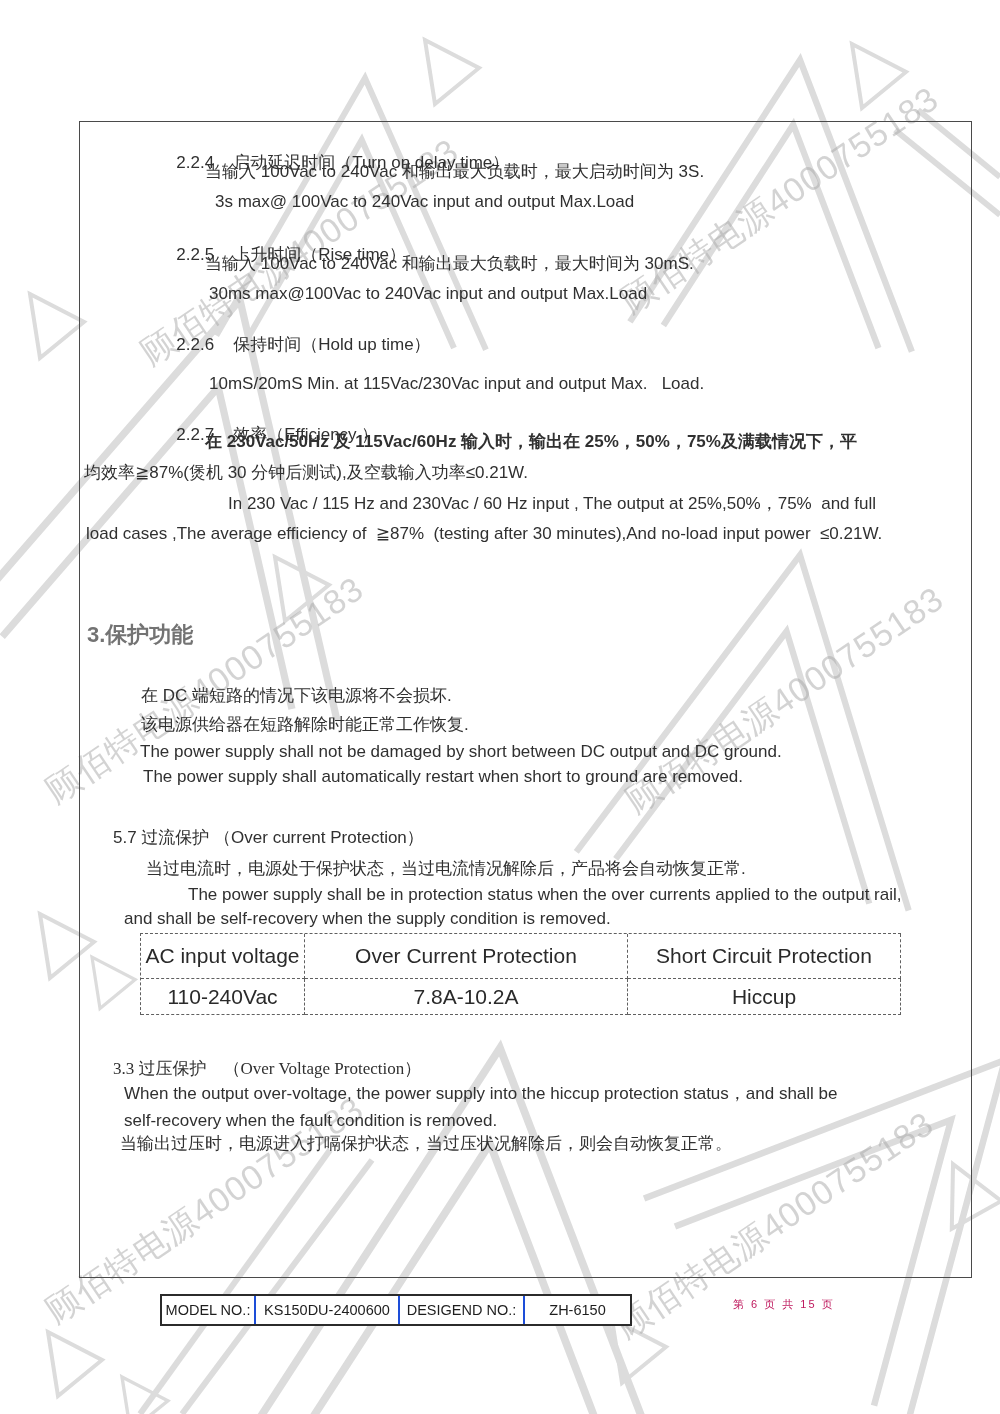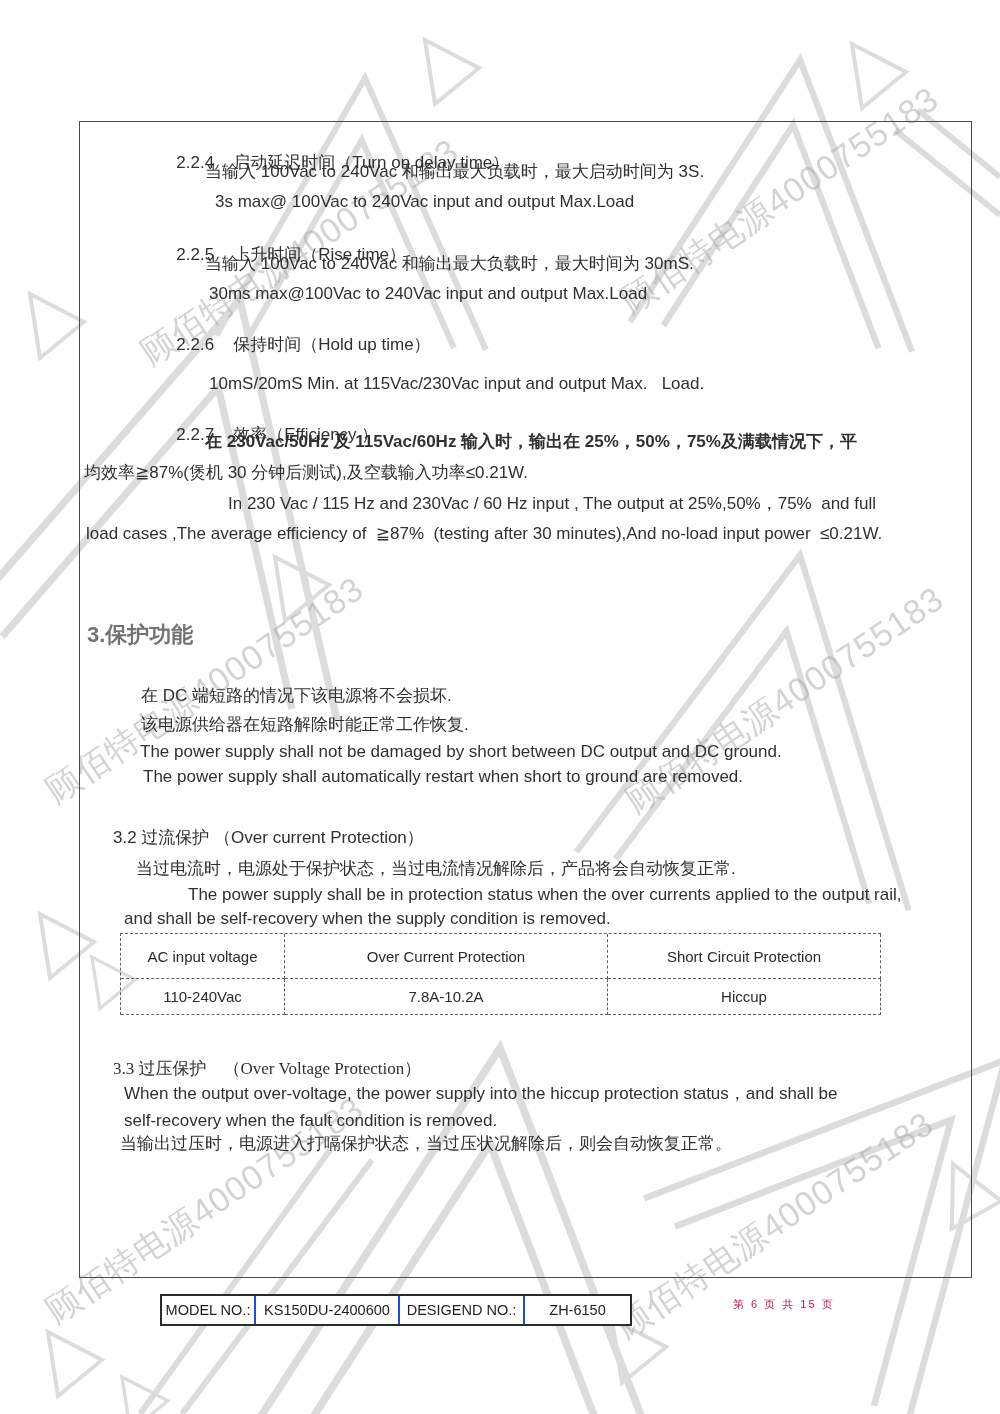--- a/index.html
+++ b/index.html
@@ -35,28 +35,28 @@
     position:absolute;
     white-space:pre;
     font-size:17px;
     line-height:1.25;
   }
   .hnum{display:inline-block;margin-right:19px;}
   .h3big{font-size:22px;font-weight:bold;color:#737373;}
   .serif{font-family:"Liberation Serif","DejaVu Serif",serif;}
   
   .ptable{
-    position:absolute;left:40px;top:811px;
+    position:absolute;left:60px;top:811px;
     width:760px;
     display:grid;
     grid-template-columns:164px 323px 273px;
     grid-template-rows:45px 36px;
     border-top:1px dashed #606060;
     border-left:1px dashed #606060;
-    font-size:15px;color:#2a2a2a;
+    font-size:21px;color:#2a2a2a;
   }
   .ptable > div{
     border-right:1px dashed #606060;
     border-bottom:1px dashed #606060;
     display:flex;align-items:center;justify-content:center;
     white-space:pre;
   }
   
   .ftable{
     position:absolute;left:160px;top:1294px;
@@ -164,22 +164,22 @@
     <div class="ln" style="left:148px;top:371px;">In 230 Vac / 115 Hz and 230Vac / 60 Hz input , The output at 25%,50%，75%  and full</div>
     <div class="ln" style="left:6px;top:401px;">load cases ,The average efficiency of  ≧87%  (testing after 30 minutes),And no-load input power  ≤0.21W.</div>
 
     <div class="ln h3big" style="left:7px;top:499px;">3.保护功能</div>
 
     <div class="ln" style="left:61px;top:563px;">在 DC 端短路的情况下该电源将不会损坏.</div>
     <div class="ln" style="left:61px;top:592px;">该电源供给器在短路解除时能正常工作恢复.</div>
     <div class="ln" style="left:60px;top:619px;">The power supply shall not be damaged by short between DC output and DC ground.</div>
     <div class="ln" style="left:63px;top:644px;">The power supply shall automatically restart when short to ground are removed.</div>
 
-    <div class="ln" style="left:33px;top:705px;">3.2 过流保护 （Over current Protection）</div>
-    <div class="ln" style="left:56px;top:736px;">当过电流时，电源处于保护状态，当过电流情况解除后，产品将会自动恢复正常.</div>
+    <div class="ln" style="left:33px;top:705px;">5.7 过流保护 （Over current Protection）</div>
+    <div class="ln" style="left:66px;top:736px;">当过电流时，电源处于保护状态，当过电流情况解除后，产品将会自动恢复正常.</div>
     <div class="ln" style="left:108px;top:762px;">The power supply shall be in protection status when the over currents applied to the output rail,</div>
     <div class="ln" style="left:44px;top:786px;">and shall be self-recovery when the supply condition is removed.</div>
 
     <div class="ptable">
       <div>AC input voltage</div>
       <div>Over Current Protection</div>
       <div>Short Circuit Protection</div>
       <div>110-240Vac</div>
       <div>7.8A-10.2A</div>
       <div>Hiccup</div>

